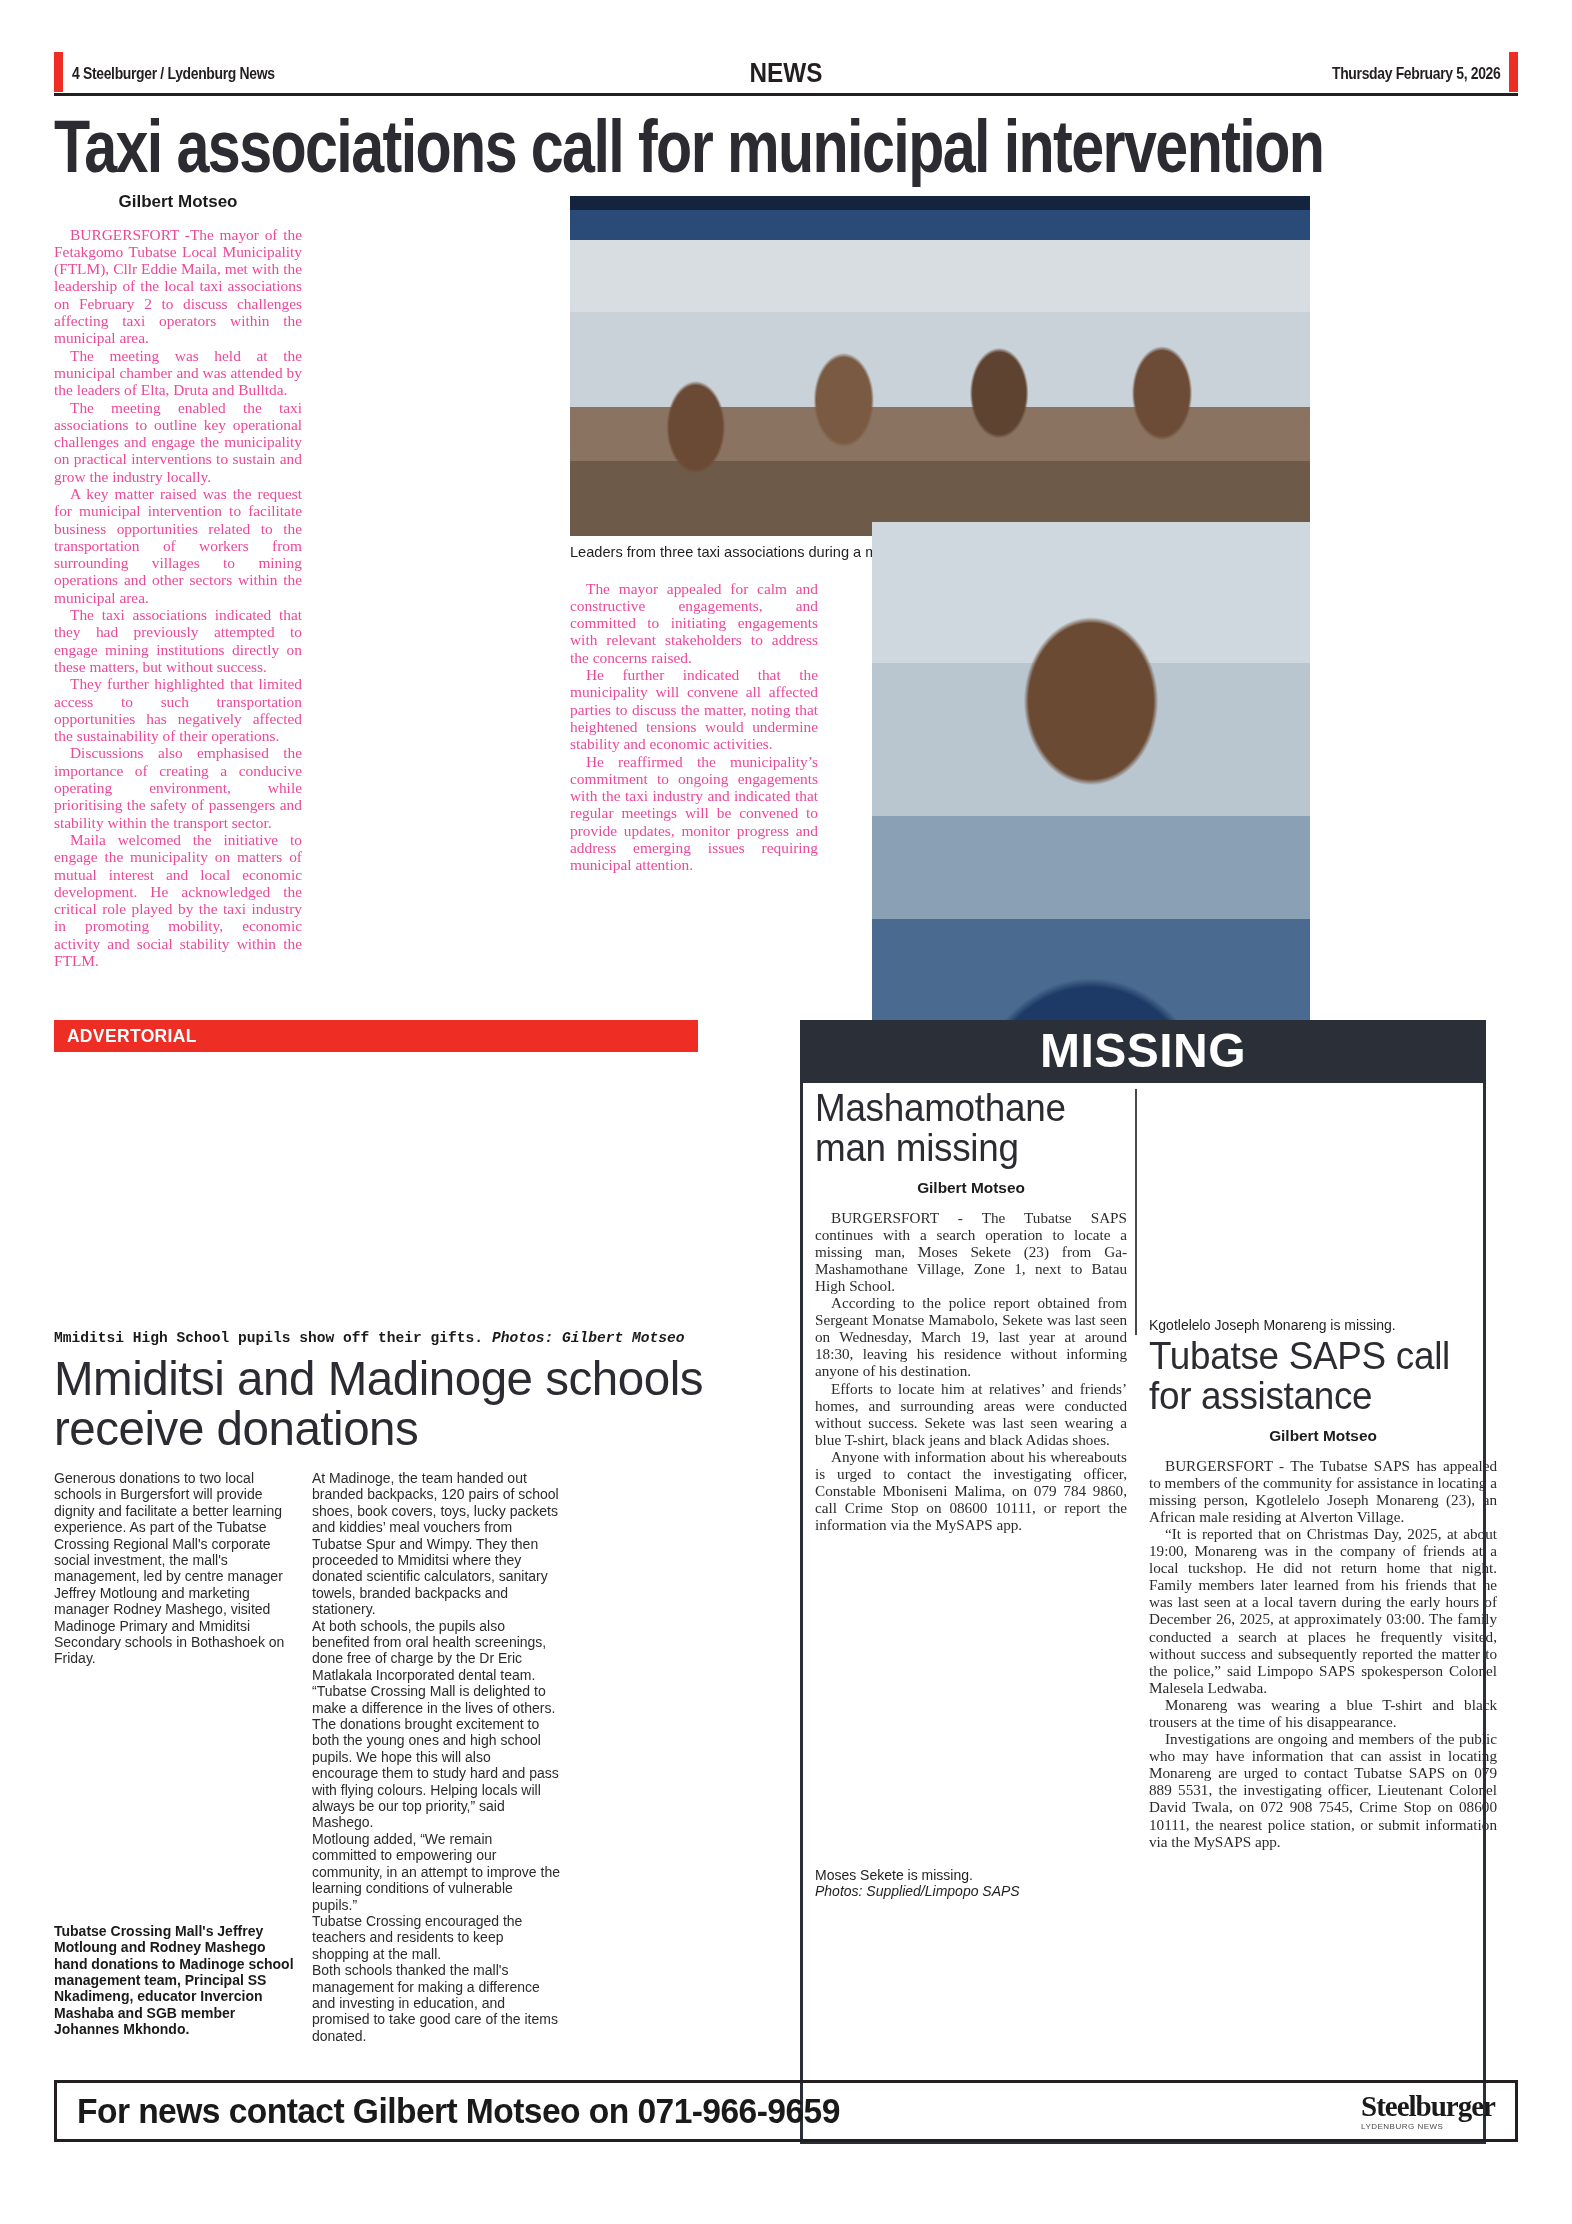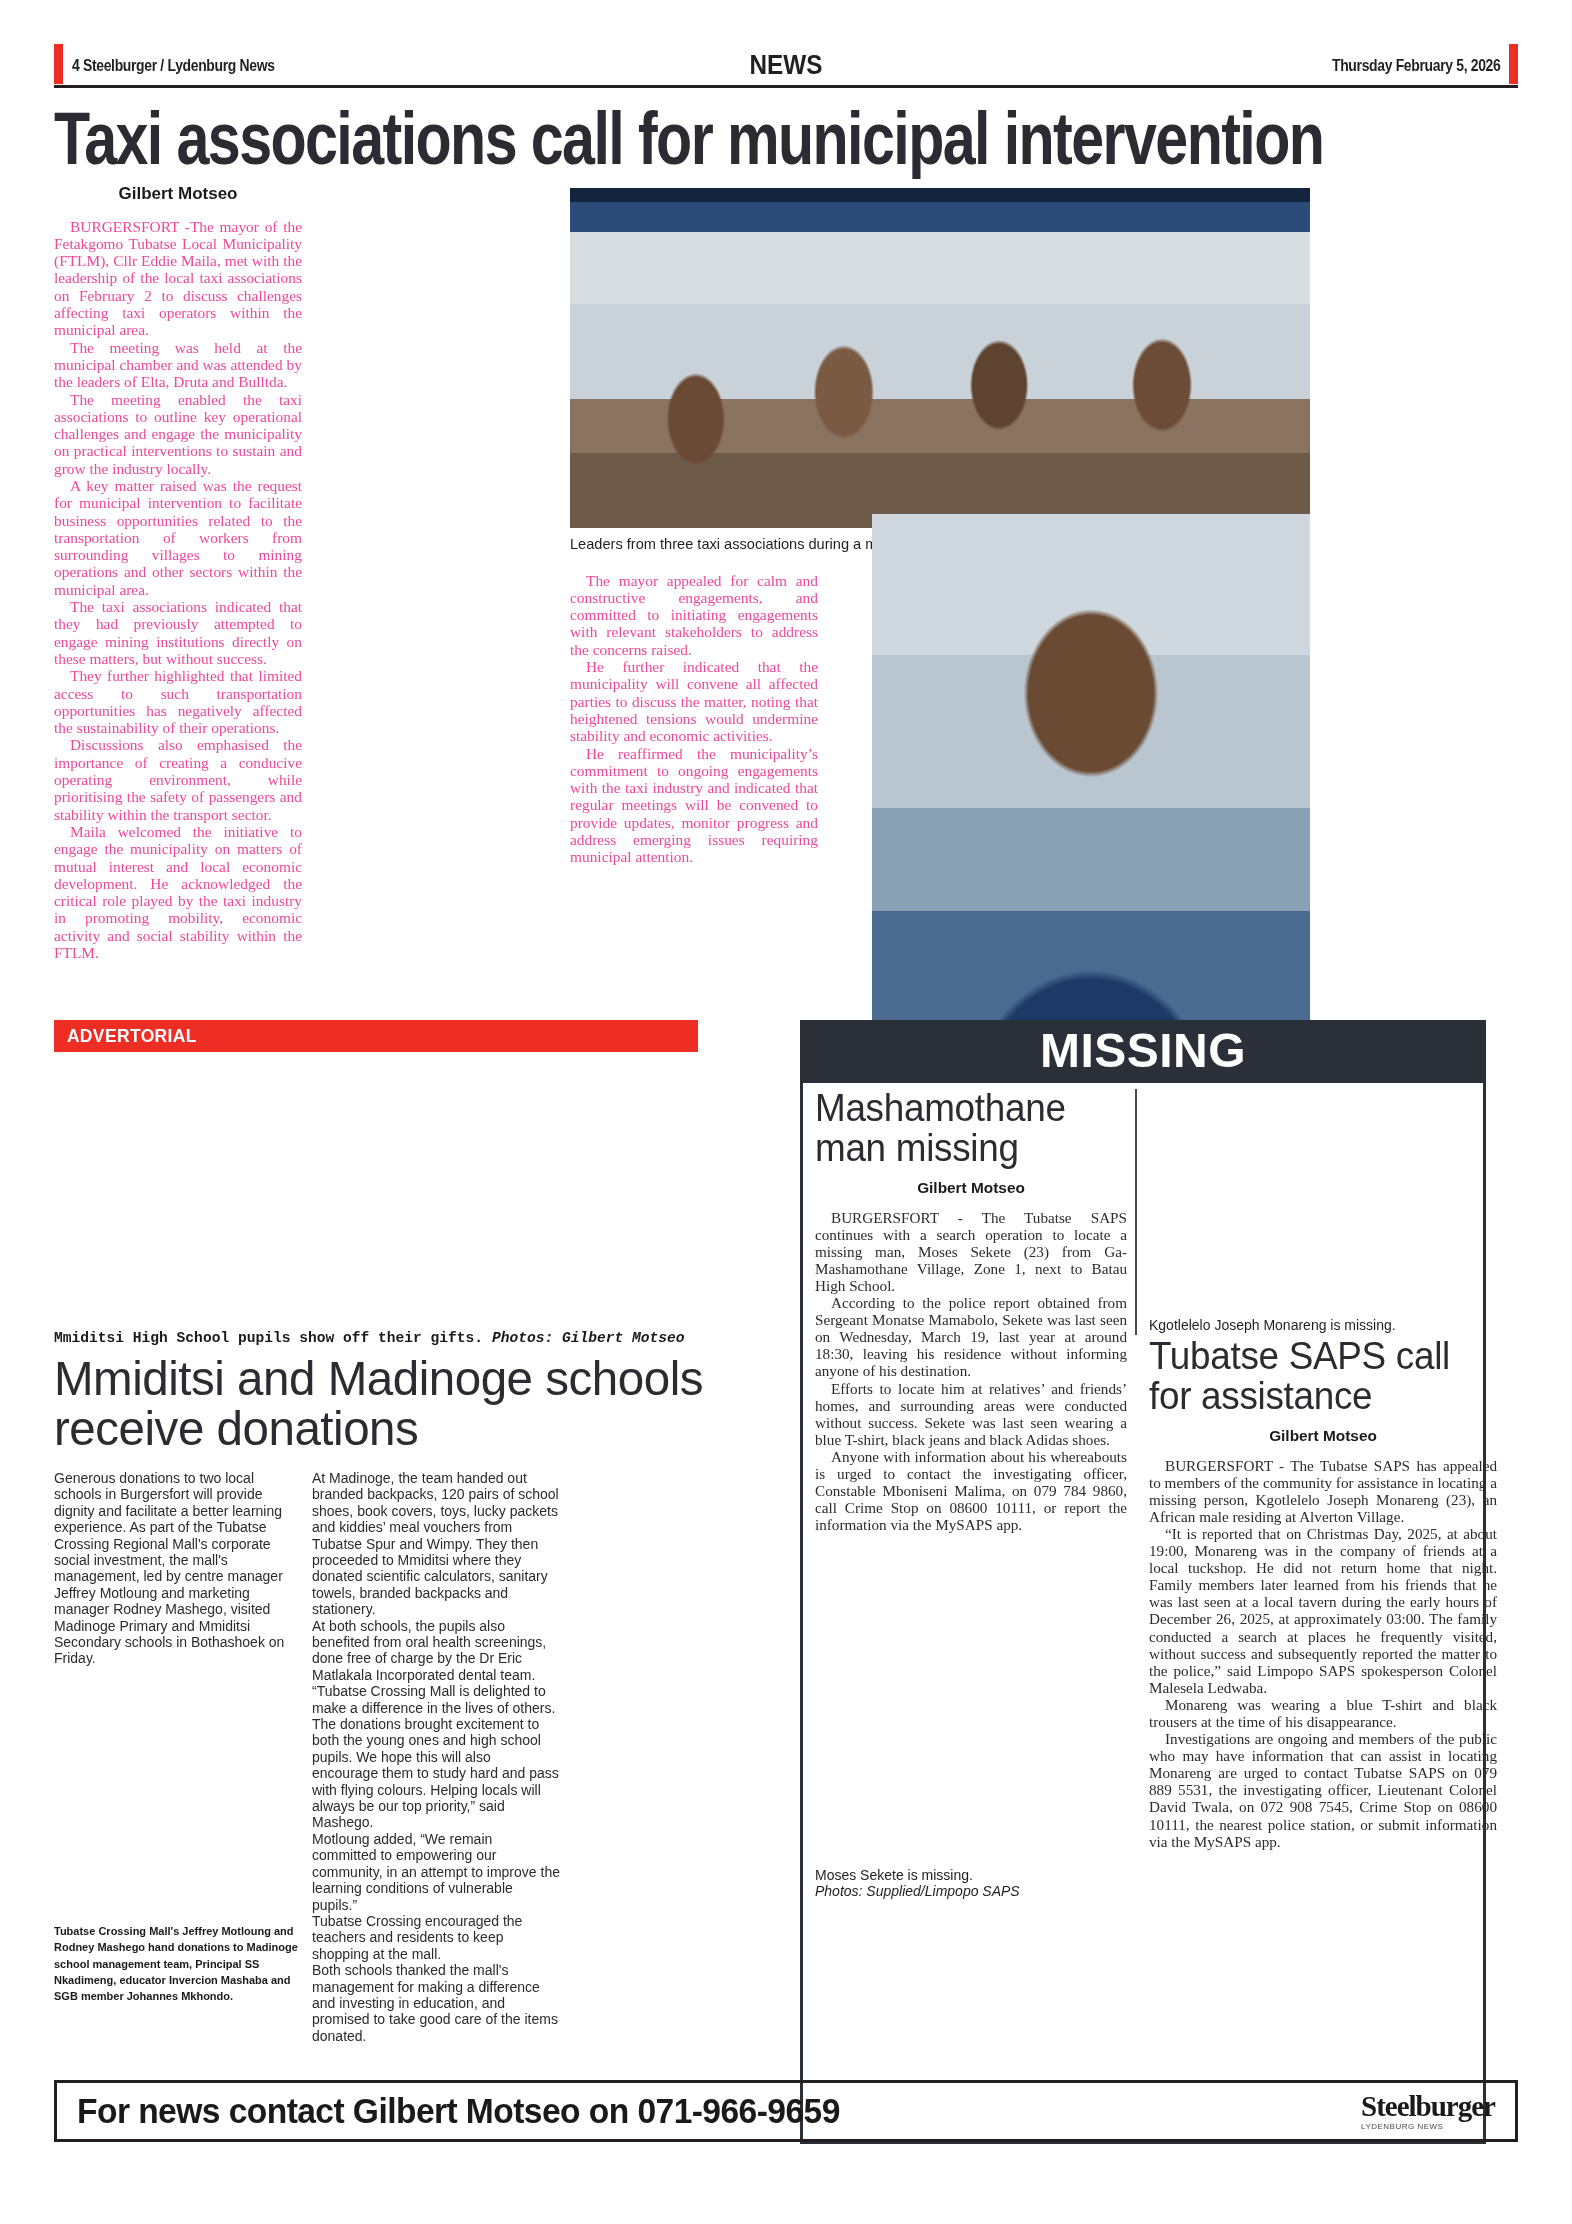--- a/index.html
+++ b/index.html
@@ -5,21 +5,21 @@
   * { box-sizing: border-box; }
   html, body { margin:0; padding:0; }
   body {
     width:1572px; height:2224px;
     background:#ffffff;
     font-family:"Liberation Serif", serif;
     color:#231f20;
     position:relative;
     overflow:hidden;
   }
-  .page { position:absolute; inset:0; padding:4px 54px; }
+  .page { position:absolute; inset:0; padding:12px 54px; }
 
   
   .masthead {
     position:relative;
     height:42px;
     margin-top:42px;
     display:flex; align-items:center;
     border-bottom:3px solid #231f20;
   }
   .mast-rule-left, .mast-rule-right {
@@ -125,21 +125,21 @@
   .adv-col-b { left:258px; width:248px; }
   .sans-body p {
     margin:0;
     font-family:"Liberation Sans", sans-serif;
     font-size:14.0px; line-height:16.4px;
     color:#2b2b2b; text-indent:0;
   }
   .adv-photo2 { margin-top:8px; width:248px; height:240px; overflow:hidden; }
   .adv-cap2 {
     font-family:"Liberation Sans", sans-serif; font-weight:bold;
-    font-size:11px; line-height:16.4px; margin-top:8px; color:#1a1a1a;
+    font-size:14.0px; line-height:16.4px; margin-top:8px; color:#1a1a1a;
   }
 
   
   .missing-box {
     position:absolute; left:800px; top:1020px;
     width:686px; height:1124px;
     border:3px solid #2b2f38;
     background:#ffffff;
   }
   .missing-head {

